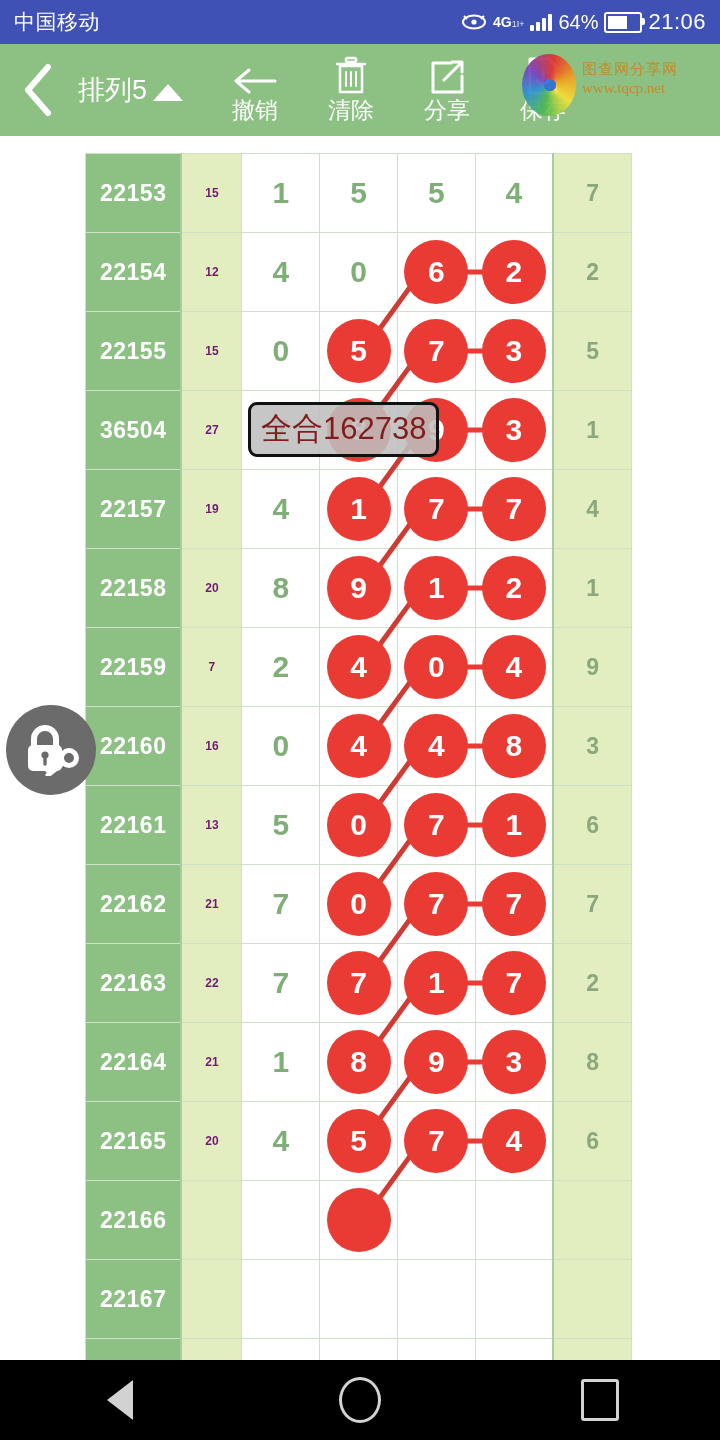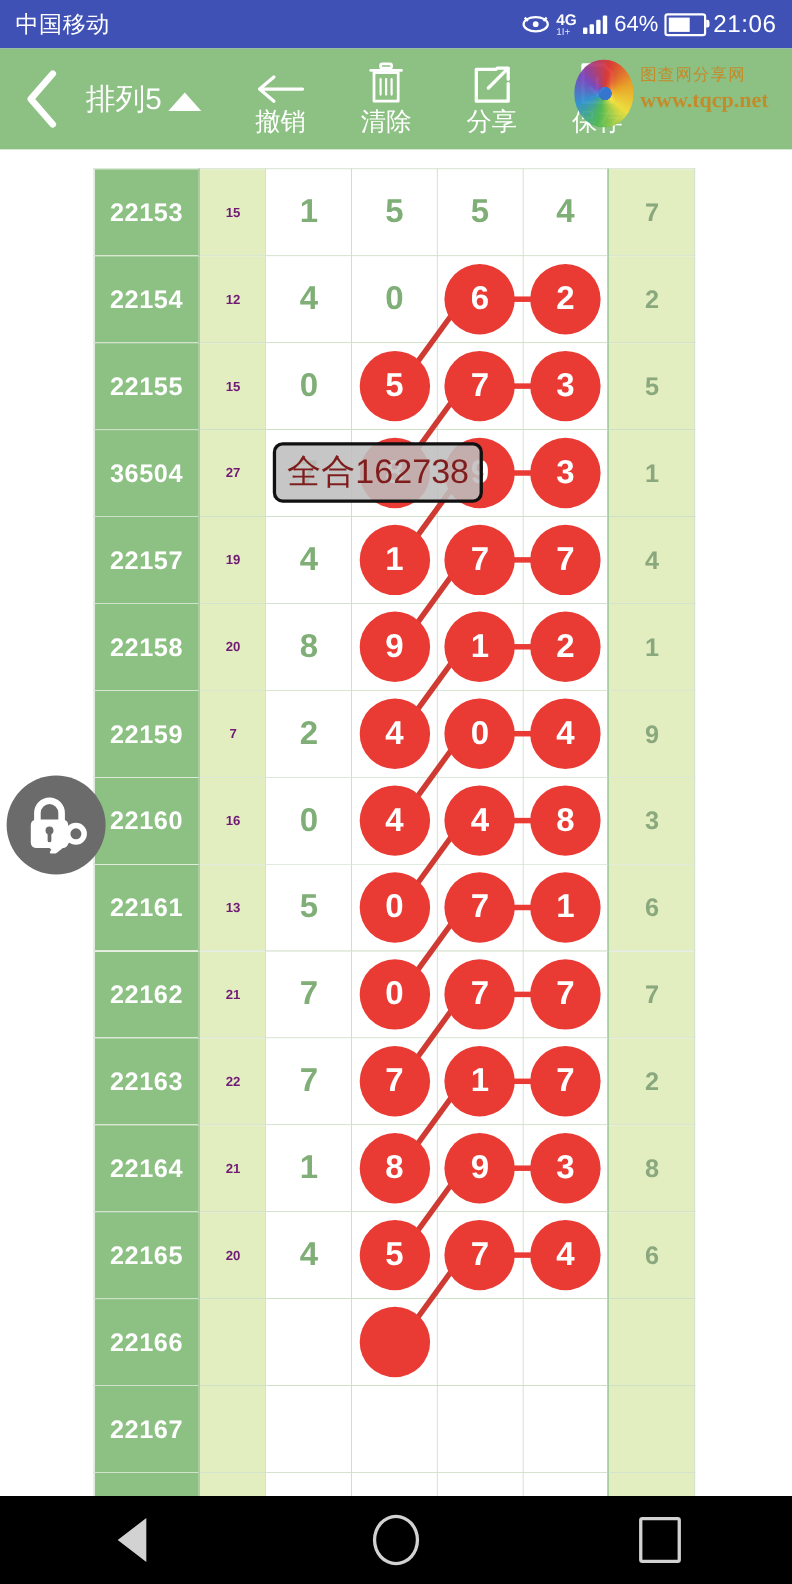--- a/index.html
+++ b/index.html
@@ -13,21 +13,21 @@
   #statusbar{
     position:absolute;left:0;top:0;width:720px;height:44px;
     background:#3f51b5;color:#ffffff;
     display:flex;align-items:center;
   }
   #carrier{font-size:21px;margin-left:14px;letter-spacing:.5px;}
   #status-right{margin-left:auto;display:flex;align-items:center;gap:6px;margin-right:14px;}
   .sb-ico{display:inline-block;}
   #eye-ic{width:26px;height:16px;position:relative;}
   #eye-ic svg{display:block;}
-  #net-label{font-size:13px;line-height:1;display:flex;flex-direction:column;align-items:flex-start;}
+  #net-label{font-size:13px;line-height:1;display:flex;align-items:flex-end;}
   #net-label b{font-weight:bold;font-size:14px;}
   #net-label i{font-style:normal;font-size:9px;opacity:.85;}
   #bars{display:flex;align-items:flex-end;gap:2px;height:18px;}
   #bars span{width:4px;background:#fff;border-radius:1px;}
   #batt-pct{font-size:20px;}
   #batt{width:34px;height:17px;border:2px solid #fff;border-radius:3px;position:relative;}
   #batt:after{content:"";position:absolute;right:-5px;top:4px;width:3px;height:7px;background:#fff;border-radius:0 2px 2px 0;}
   #batt i{position:absolute;left:2px;top:2px;bottom:2px;width:55%;background:#fff;display:block;}
   #clock{font-size:22px;letter-spacing:.5px;}
 
@@ -51,21 +51,21 @@
 
   
   #wm{position:absolute;left:510px;top:8px;width:210px;height:70px;pointer-events:none;}
   #wm-swirl{position:absolute;left:12px;top:2px;width:54px;height:62px;border-radius:50%;
     background:
       radial-gradient(circle at 52% 50%, #2d6fd4 0 14%, rgba(0,0,0,0) 15%),
       conic-gradient(from 10deg,#e03030,#f0a020,#f5e13a,#4fb94f,#2d8fd4,#7a3fc0,#e03030);
     opacity:.92;}
   #wm-txt{position:absolute;left:72px;top:8px;font-family:"Liberation Serif",serif;font-size:14px;color:#c48b2a;line-height:1.25;}
   #wm-txt .l1{font-size:15px;letter-spacing:1px;}
-  #wm-txt .l2{font-size:20px;font-weight:bold;}
+  #wm-txt .l2{font-size:15px;}
 
   
   #grid-wrap{position:absolute;left:0;top:136px;width:720px;height:1224px;background:#ffffff;overflow:hidden;}
   #grid{position:absolute;left:85px;top:17px;width:547px;border-collapse:collapse;}
   #grid td{
     height:78px;padding:0;text-align:center;vertical-align:middle;
     border:1px solid #cfe0c8;
     background:#ffffff;position:relative;
   }
   #grid tr td:first-child{

